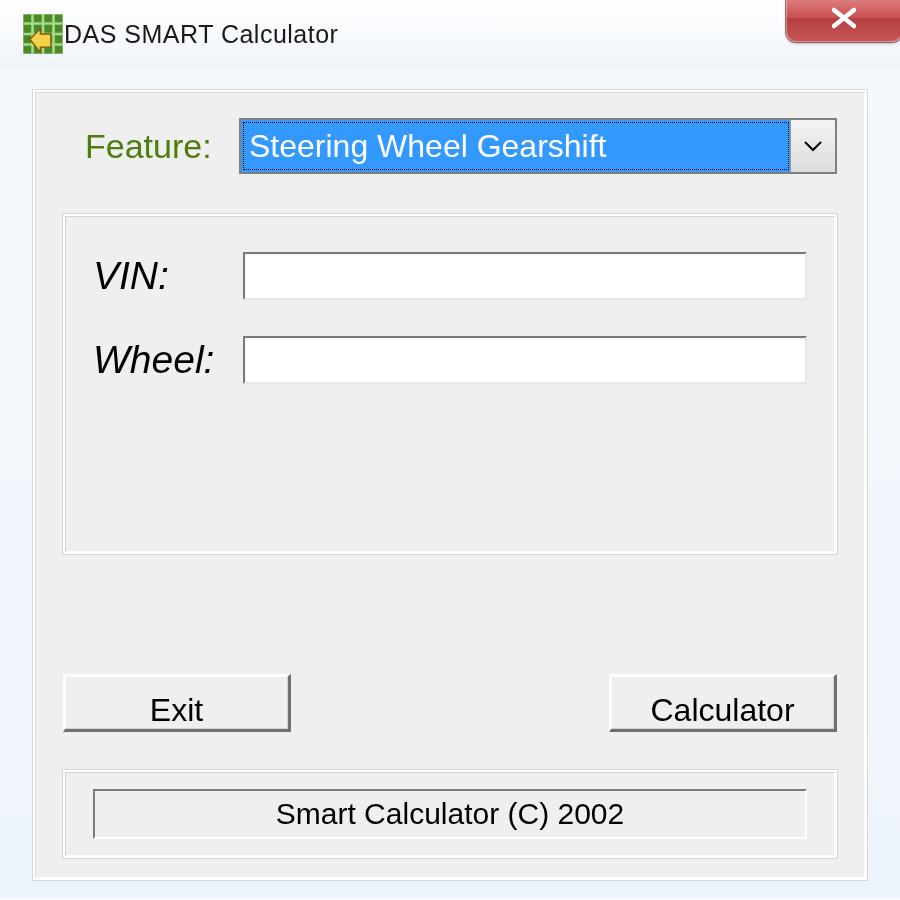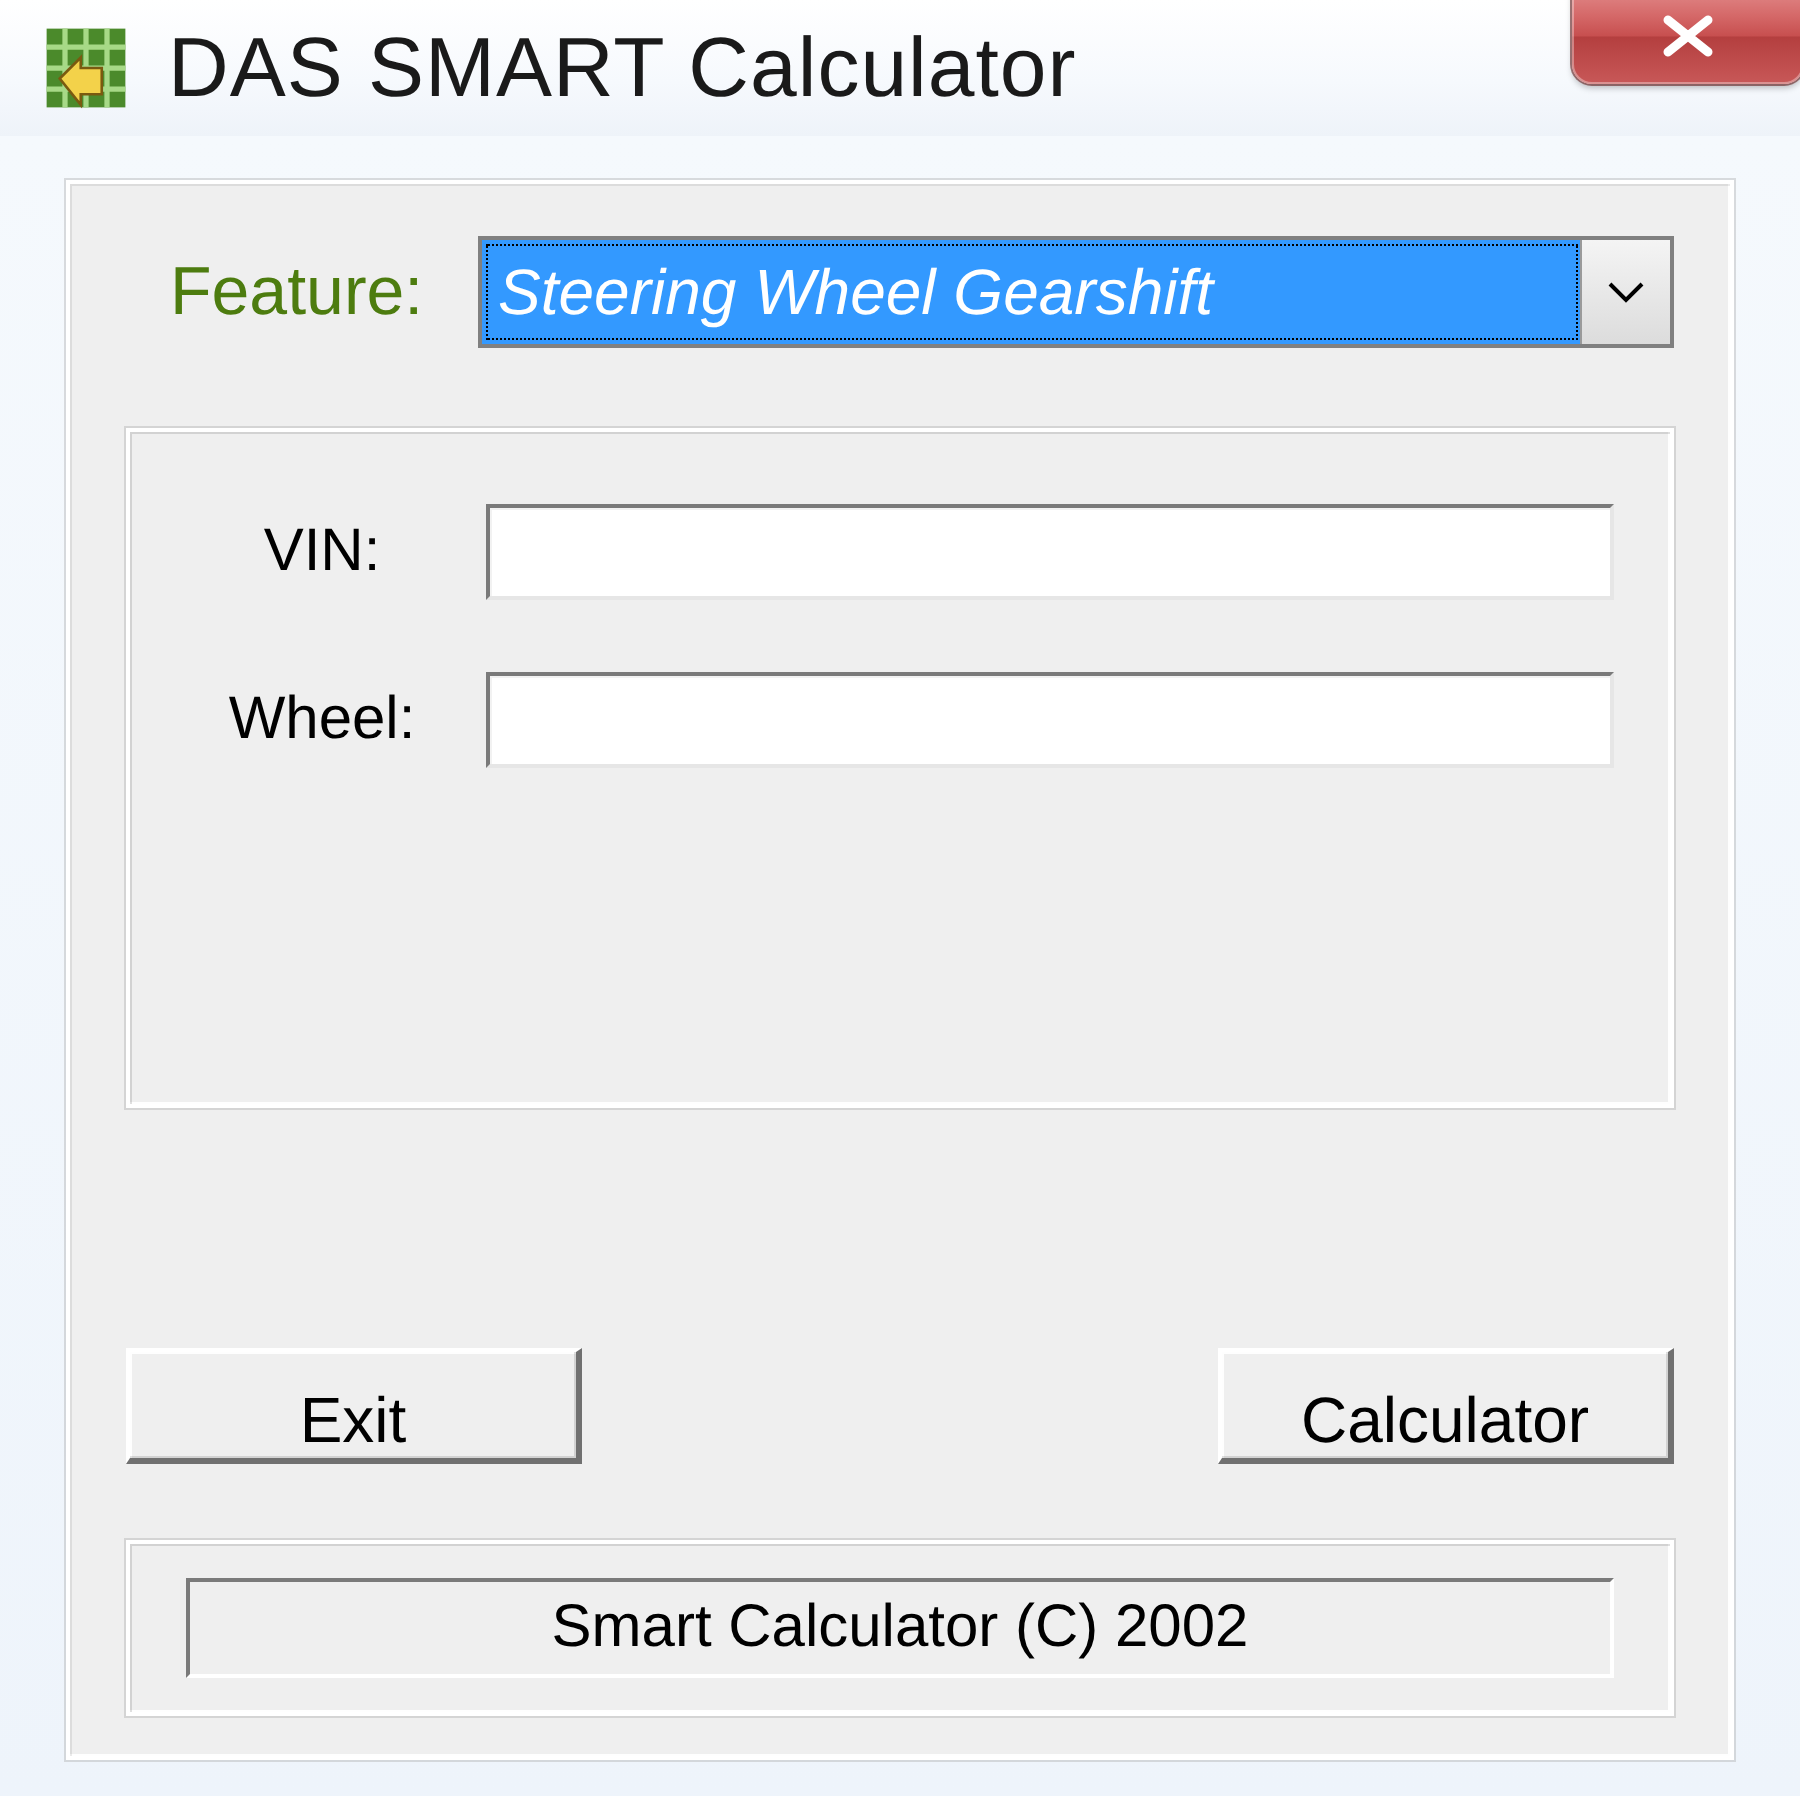--- a/index.html
+++ b/index.html
@@ -26,22 +26,21 @@
     align-items: center;
     border-bottom: 1px solid #dfe6ee;
   }
   .titlebar .icon {
     margin-left: 22px;
     width: 42px;
     height: 42px;
     display: inline-block;
   }
   .title-text {
-    margin-left: 20px;
-    font-size: 42px;
+    font-size: 25px;
     color: #1a1a1a;
     letter-spacing: 0.5px;
   }
   
   .close-btn {
     position: absolute;
     top: -6px;
     right: -2px;
     width: 116px;
     height: 48px;
@@ -100,21 +99,20 @@
   }
   .combo {
     flex: 1;
     height: 52px;
     background: #fff;
     border: 2px solid #808080;
     box-shadow: inset 1px 1px 0 rgba(0,0,0,0.1);
     display: flex;
     align-items: stretch;
     position: relative;
-    font-style: italic;
   }
   .combo-focus {
     position:absolute;
     inset:2px 46px 2px 2px;
     border:1px dotted #000;
     pointer-events:none;
   }
   .combo-text {
     flex: 1;
     background: #3399ff;
@@ -147,25 +145,26 @@
     padding: 36px 28px;
     box-sizing: border-box;
   }
   .form-row {
     display: flex;
     align-items: center;
     margin-bottom: 36px;
   }
   .form-label {
     width: 150px;
-    text-align: center;
-    font-size: 30px;
+    text-align: left;
+    font-size: 39px;
     padding-right: 14px;
     box-sizing: border-box;
     color: #000;
+    font-style: italic;
   }
   .text-input {
     flex: 1;
     height: 48px;
     background: #fff;
     border-top: 2px solid #7a7a7a;
     border-left: 2px solid #7a7a7a;
     border-right: 2px solid #e6e6e6;
     border-bottom: 2px solid #e6e6e6;
     box-shadow: inset 1px 1px 0 rgba(0,0,0,0.05);

